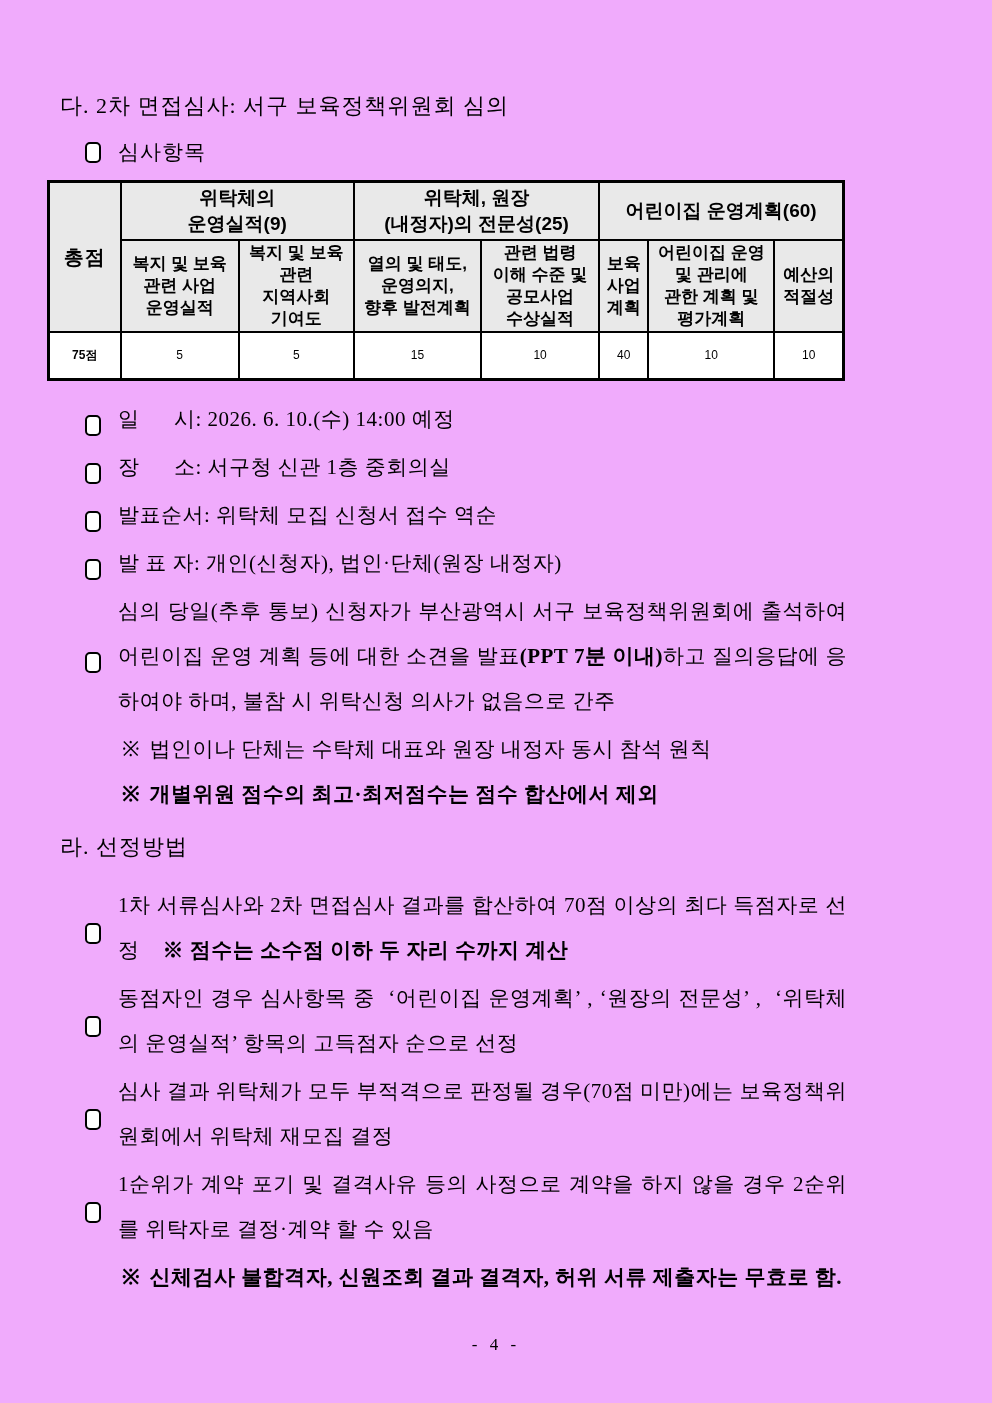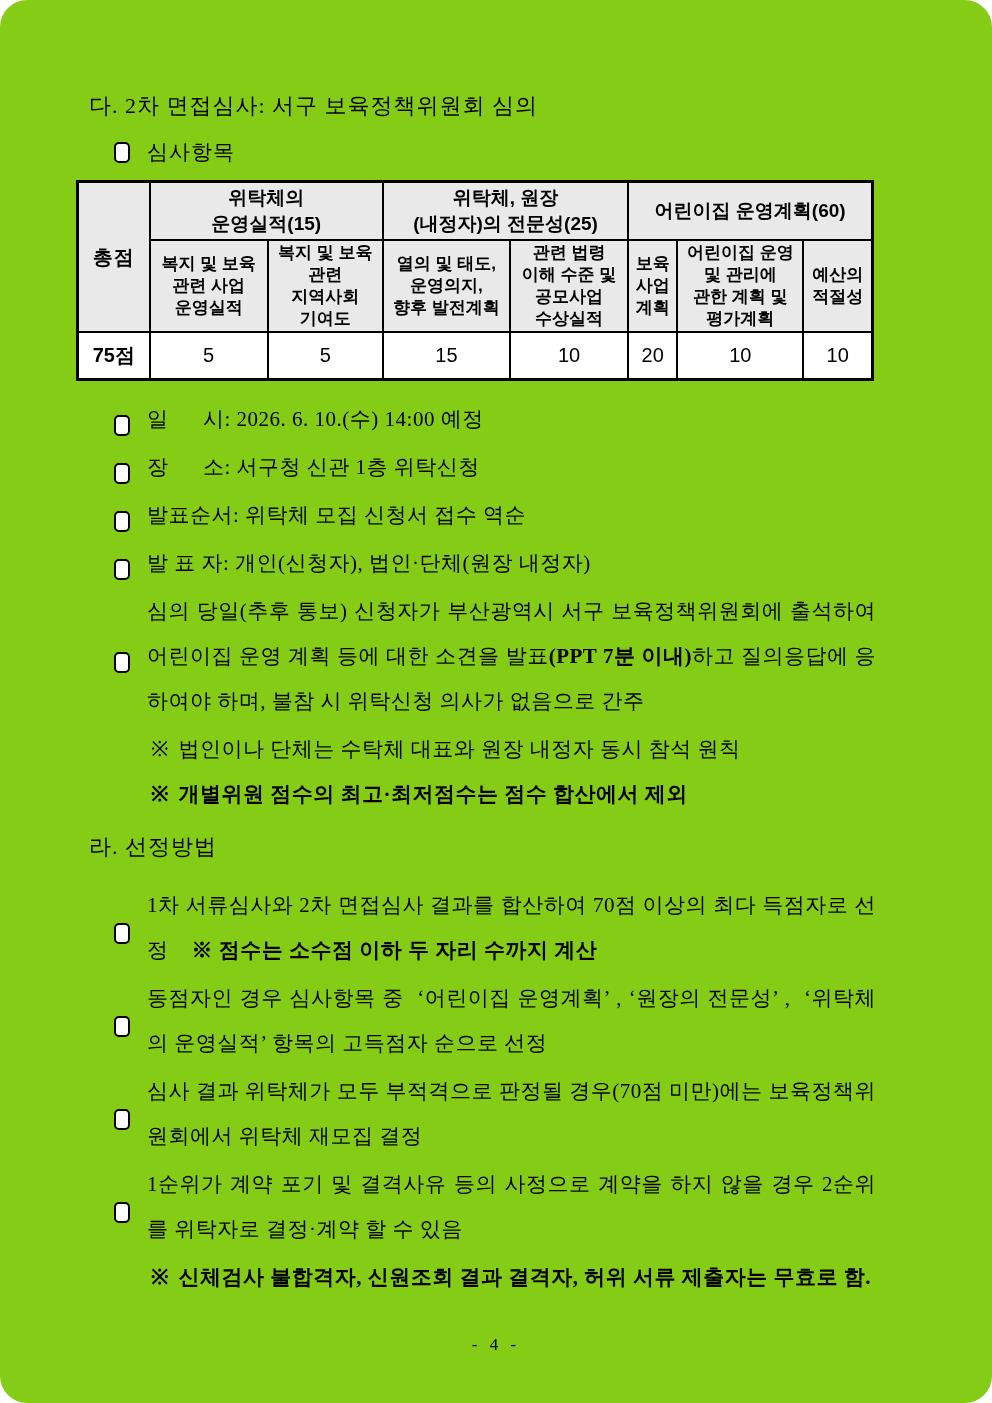--- a/index.html
+++ b/index.html
@@ -1,26 +1,25 @@
 <!DOCTYPE html>
 <html><head>
 <meta charset="utf-8">
 <style>
   * { margin: 0; padding: 0; box-sizing: border-box; }
   html, body { background: #ffffff; }
   .doc {
     position: relative;
     width: 992px;
     height: 1403px;
-    background: #84cc16;
+    background: #f0abfc;
     color: #000000;
     font-family: "Liberation Serif", "DejaVu Serif", serif;
-    padding: 90px 97px 0 89px;
+    padding: 90px 97px 0 60px;
     overflow: hidden;
-    border-radius: 27px;
   }
   .heading {
     font-size: 22px;
     letter-spacing: 1px;
     line-height: 32px;
     white-space: pre-wrap;
   }
   .heading-ra { margin-top: 14px; margin-bottom: 20px; }
   .subheading {
     margin-top: 16px;
@@ -61,21 +60,21 @@
     font-size: 17px;
     line-height: 22px;
   }
   table.score-table th.group { font-size: 19px; line-height: 26px; }
   table.score-table th.total { font-size: 20px; letter-spacing: 1px; }
   table.score-table tr.row-group { height: 58px; }
   table.score-table tr.row-sub { height: 92px; }
   table.score-table tr.row-scores { height: 48px; }
   table.score-table td {
     background: #ffffff;
-    font-size: 20px;
+    font-size: 12px;
     font-weight: normal;
     text-align: center;
   }
   table.score-table td.total { font-weight: bold; }
 
   .bullets { margin-top: 16px; margin-left: 25px; width: 762px; }
   .bullet {
     display: flex;
     align-items: center;
     font-size: 21px;
@@ -125,21 +124,21 @@
         <col style="width:127px">
       <col style="width:118px">
         <col style="width:49px">
         <col style="width:126px">
         <col style="width:69px">
     </colgroup>
     <tbody>
       <tr class="row-group">
         <th rowspan="2" class="total">총점</th>
         <th colspan="2" class="group">위탁체의
-운영실적(15)</th>
+운영실적(9)</th>
         <th colspan="2" class="group">위탁체, 원장
 (내정자)의 전문성(25)</th>
         <th colspan="3" class="group">어린이집 운영계획(60)</th>
       </tr>
       <tr class="row-sub">
         <th>복지 및 보육
 관련  사업
 운영실적</th>
         <th>복지 및 보육
 관련
@@ -161,35 +160,35 @@
 평가계획</th>
         <th>예산의
 적절성</th>
       </tr>
       <tr class="row-scores">
         <td class="total">75점</td>
         <td>5</td>
         <td>5</td>
         <td>15</td>
         <td>10</td>
-        <td>20</td>
+        <td>40</td>
         <td>10</td>
         <td>10</td>
       </tr>
     </tbody>
   </table>
 
   <div class="bullets" id="bullets-da">
       <div class="bullet">
         <span class="checkbox"></span>
         <span class="bullet-text"><span>일      시: 2026. 6. 10.(수) 14:00 예정</span></span>
       </div>
       <div class="bullet">
         <span class="checkbox"></span>
-        <span class="bullet-text"><span>장      소: 서구청 신관 1층 위탁신청</span></span>
+        <span class="bullet-text"><span>장      소: 서구청 신관 1층 중회의실</span></span>
       </div>
       <div class="bullet">
         <span class="checkbox"></span>
         <span class="bullet-text"><span>발표순서: 위탁체 모집 신청서 접수 역순</span></span>
       </div>
       <div class="bullet">
         <span class="checkbox"></span>
         <span class="bullet-text"><span>발 표 자: 개인(신청자), 법인·단체(원장 내정자)</span></span>
       </div>
       <div class="bullet">

